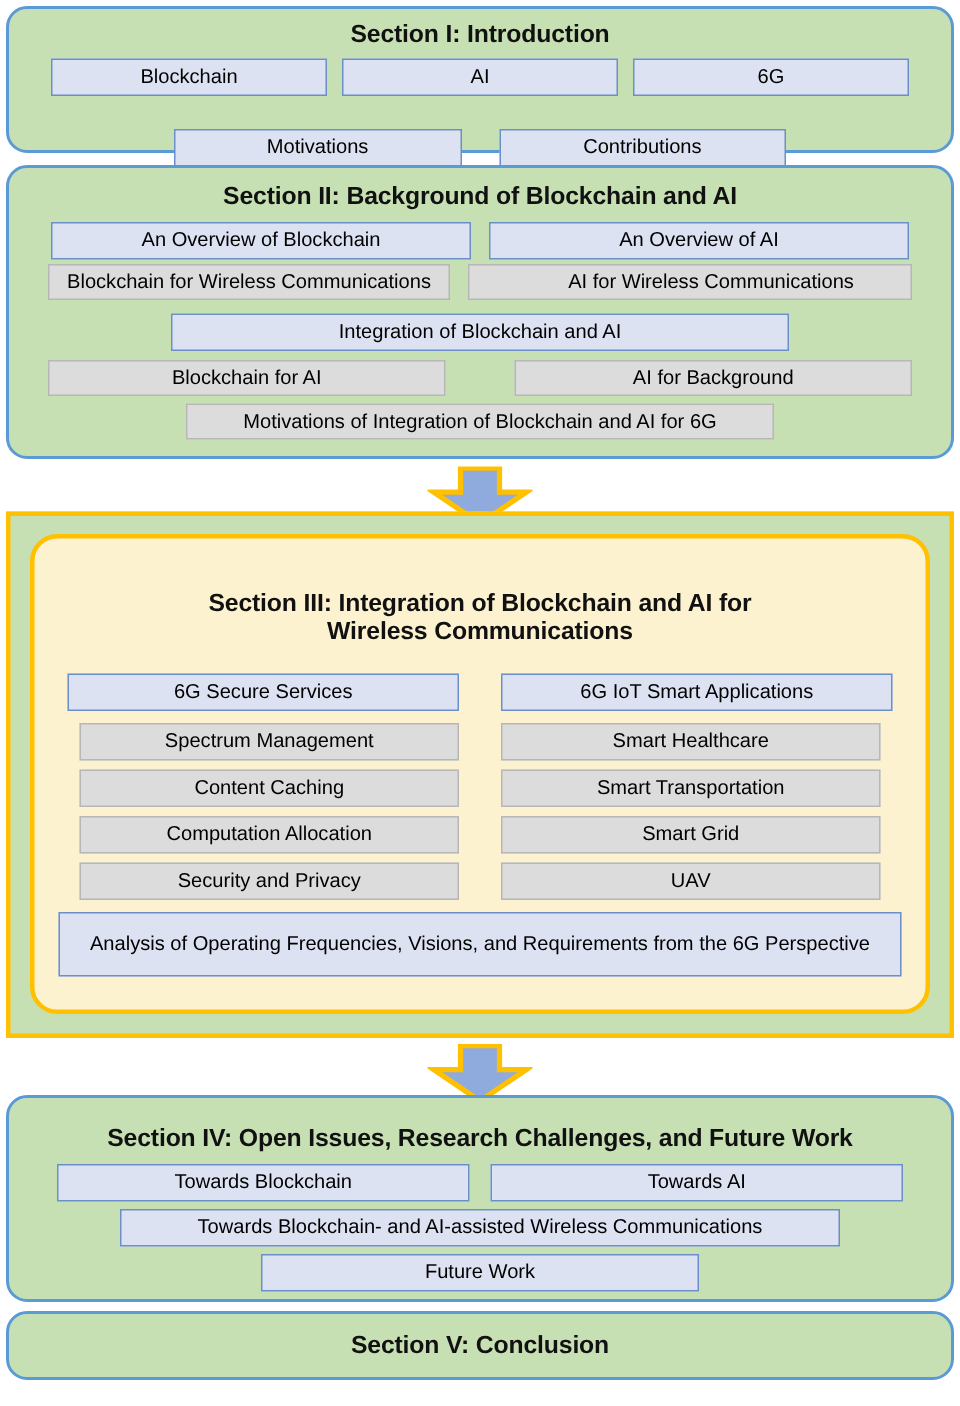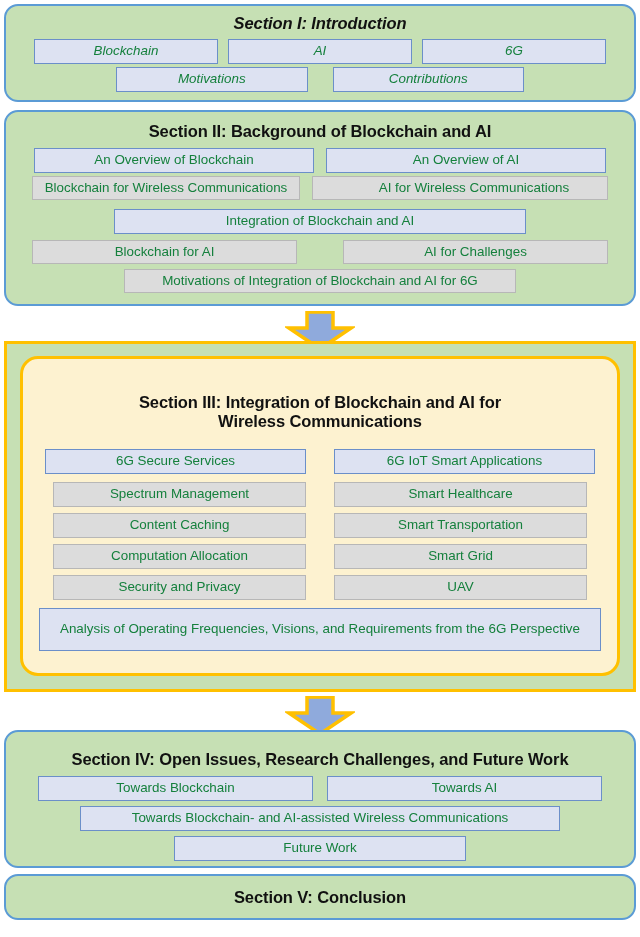--- a/index.html
+++ b/index.html
@@ -50,21 +50,21 @@
     box-sizing: border-box;
   }
 
   .node {
     box-sizing: border-box;
     display: flex;
     align-items: center;
     justify-content: center;
     text-align: center;
     font-size: 13.4px;
-    color: #15803d;
+    color: #000000;
     line-height: 1.2;
     padding: 2px 4px;
   }
 
   
   .node.blue {
     background: #dde2f2;
     border: 1px solid #6b8fc9;
   }
 
@@ -99,36 +99,36 @@
     background: #fdf2d0;
     border: 3px solid #ffc000;
     border-radius: 18px;
   }
 </style>
 </head>
 <body>
 
 <div id="diagram">
 
-  <div class="section-box" id="sec1" style="top:4px; height:98px; padding:6px 0 0 0;font-style:italic;">
+  <div class="section-box" id="sec1" style="top:4px; height:98px; padding:6px 0 0 0;">
     <div class="section-title" style="margin-top:2px;">Section I: Introduction</div>
 
     <div class="row" style="margin-top:6px; gap:10px; padding:0 28px;">
       <div class="node blue" style="flex:1 1 0; height:25px;">
         <span>Blockchain</span>
       </div>
       <div class="node blue" style="flex:1 1 0; height:25px;text-align:center;">
         <span>AI</span>
       </div>
       <div class="node blue" style="flex:1 1 0; height:25px;">
         <span>6G</span>
       </div>
     </div>
 
-    <div class="row" style="margin-top:3px; gap:25px; padding:0 110px;">
+    <div class="row" style="margin-top:22px; gap:25px; padding:0 110px;">
       <div class="node blue" style="flex:1 1 0; height:25px;">
         <span>Motivations</span>
       </div>
       <div class="node blue" style="flex:1 1 0; height:25px;">
         <span>Contributions</span>
       </div>
     </div>
   </div>
 
   <div class="section-box" id="sec2" style="top:110px; height:196px; padding:6px 0 0 0;">
@@ -156,21 +156,21 @@
       <div class="node blue" style="flex:1 1 0; height:25px;">
         <span>Integration of Blockchain and AI</span>
       </div>
     </div>
 
     <div class="row" style="margin-top:6px; gap:46px; padding:0 26px;">
       <div class="node grey" style="flex:1 1 0; height:24px;">
         <span>Blockchain for AI</span>
       </div>
       <div class="node grey" style="flex:1 1 0; height:24px;">
-        <span>AI for Challenges</span>
+        <span>AI for Background</span>
       </div>
     </div>
 
     <div class="row" style="margin-top:5px; padding:0 118px;">
       <div class="node grey" style="flex:1 1 0; height:24px;">
         <span>Motivations of Integration of Blockchain and AI for 6G</span>
       </div>
     </div>
   </div>
 

